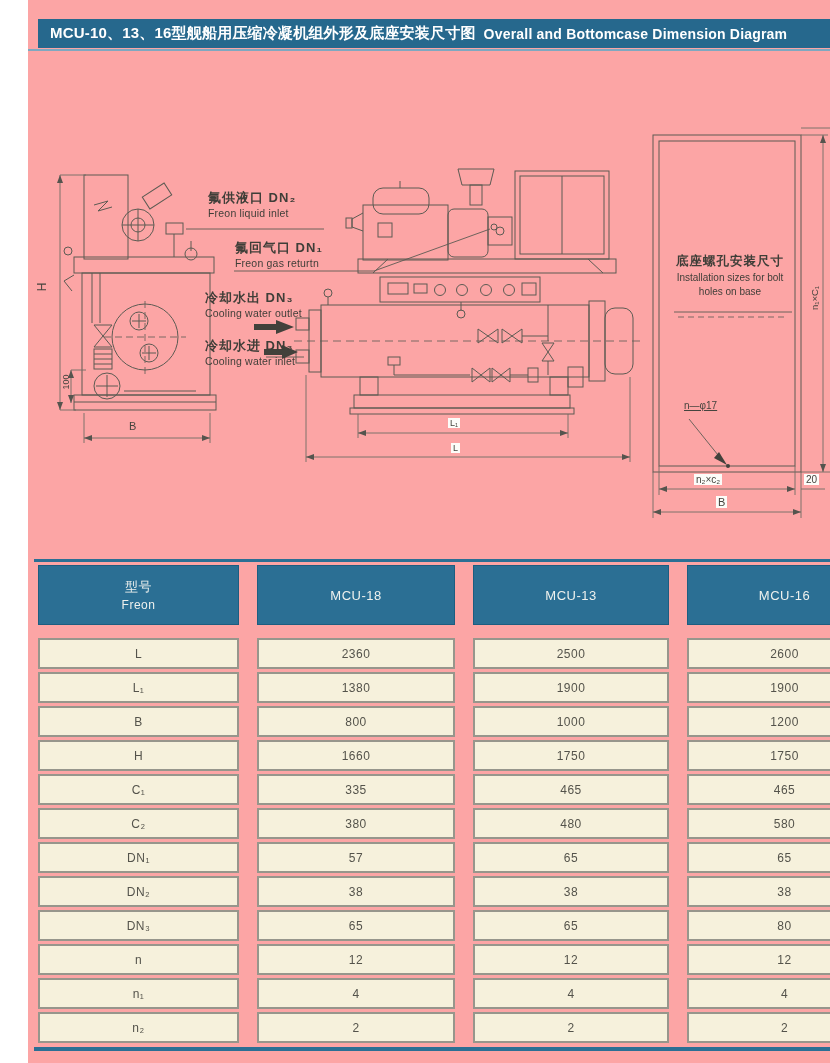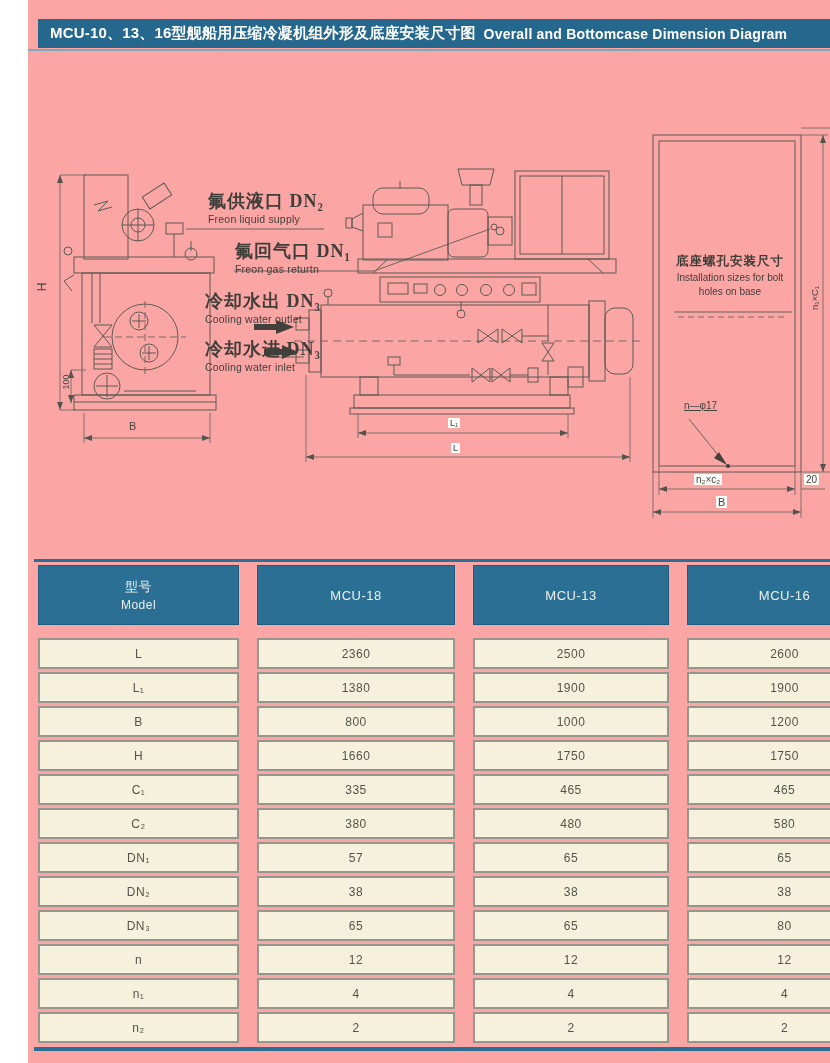--- a/index.html
+++ b/index.html
@@ -11,21 +11,21 @@
     color:#ffffff;display:flex;align-items:center;padding-left:12px;box-sizing:border-box;
     font-weight:bold;font-size:15px;white-space:nowrap;overflow:hidden;letter-spacing:.2px;}
   .title-bar .en{font-weight:bold;margin-left:8px;font-size:14px;}
   .title-underline{position:absolute;left:0;top:49px;width:830px;height:2px;background:#7fa8c0;}
 
   
   #drawing{position:absolute;left:0;top:105px;}
 
   
   .dlabel{position:absolute;color:#3f3e38;line-height:1.15;}
-  .dlabel .zh{display:block;font-weight:bold;font-size:18px;letter-spacing:1px;font-family:Liberation Serif, serif;}
+  .dlabel .zh{display:block;font-weight:bold;font-size:13px;letter-spacing:1px;}
   .dlabel .en{display:block;font-size:10.5px;margin-top:1px;letter-spacing:.2px;}
   .dim-label{position:absolute;color:#45443e;font-size:10px;background:transparent;}
   .dim-label.bgw{background:#fcfcf9;padding:0 2px;}
   .rot{transform:translate(-50%,-50%) rotate(-90deg);transform-origin:center;}
   .base-note{position:absolute;left:627px;top:253px;width:150px;text-align:center;color:#3f3e38;}
   .base-note .zh{display:block;font-weight:bold;font-size:12.5px;letter-spacing:1px;}
   .base-note .en{display:block;font-size:10px;line-height:1.2;margin-top:2px;}
 
   
   .dim-table{position:absolute;left:0;top:559px;width:830px;}
@@ -212,21 +212,21 @@
       <line x1="795" y1="30" x2="795" y2="367" marker-start="url(#ar)" marker-end="url(#ar)"></line>
       <line x1="815" y1="23" x2="815" y2="367" marker-start="url(#ar)" marker-end="url(#ar)"></line>
       <line x1="773" y1="23" x2="820" y2="23"></line>
       <line x1="773" y1="30" x2="800" y2="30"></line>
       <line x1="773" y1="367" x2="820" y2="367"></line>
     </g>
   </svg>
 
   <div class="dlabel" style="left:180px;top:191px;">
     <span class="zh">氟供液口 DN₂</span>
-    <span class="en">Freon liquid supply</span>
+    <span class="en">Freon liquid inlet</span>
   </div>
   <div class="dlabel" style="left:207px;top:241px;">
     <span class="zh">氟回气口 DN₁</span>
     <span class="en">Freon gas returtn</span>
   </div>
   <div class="dlabel" style="left:177px;top:291px;">
     <span class="zh">冷却水出 DN₃</span>
     <span class="en">Cooling water outlet</span>
   </div>
   <div class="dlabel" style="left:177px;top:339px;">
@@ -251,21 +251,21 @@
   <div class="dim-label bgw" style="left:776px;top:474px;">20</div>
   <div class="dim-label rot" style="left:786px;top:298px;font-size:9.5px;white-space:nowrap;">n₁×C₁</div>
   <div class="dim-label rot" style="left:807px;top:298px;white-space:nowrap;">L₁</div>
 
   <div class="dim-table">
     <div class="t-rule"></div>
 
     <div class="t-grid t-header">
       <div class="hcell">
         <span>型号</span>
-        <span class="sub">Model</span>
+        <span class="sub">Freon</span>
       </div>
       <div class="hcell">MCU-18</div>
       <div class="hcell">MCU-13</div>
       <div class="hcell">MCU-16</div>
     </div>
 
     <div class="t-body">
       <div class="t-grid t-row">
         <div class="cell param">L</div>
         <div class="cell">2360</div>

